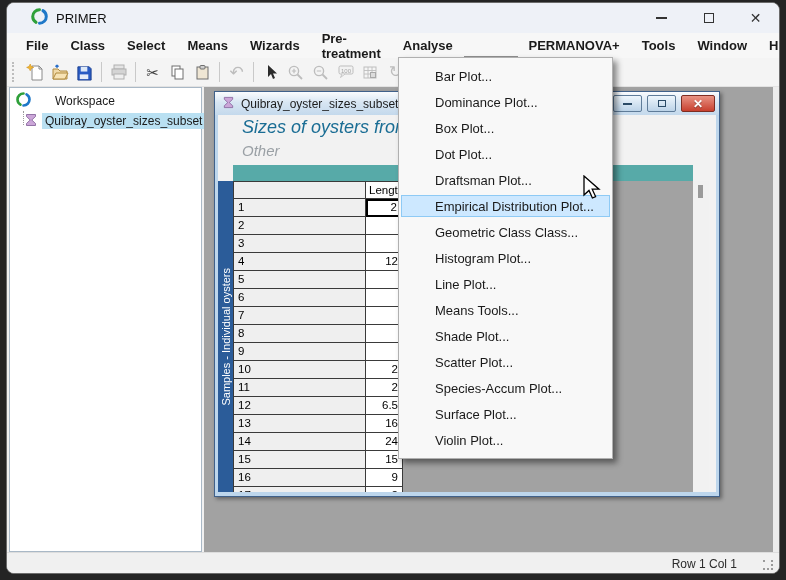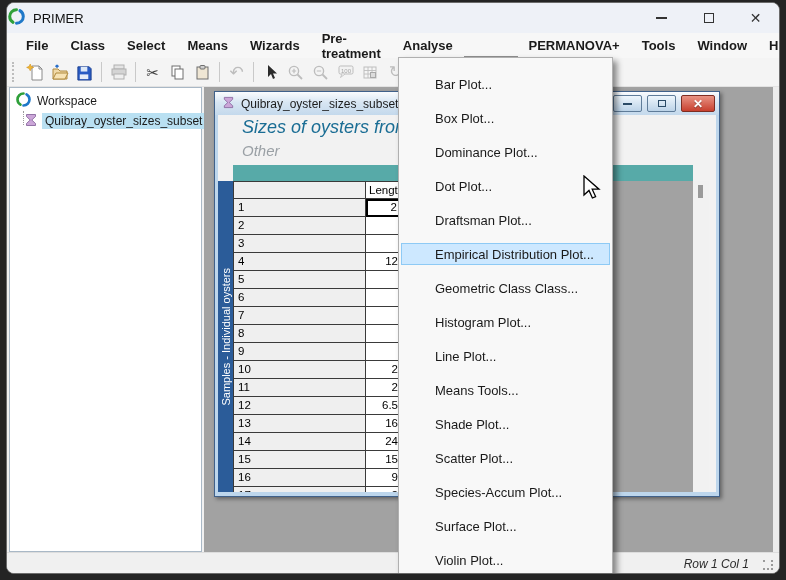--- a/index.html
+++ b/index.html
@@ -2,21 +2,21 @@
 <html><head>
 <meta charset="utf-8">
 <style>
   html,body{margin:0;padding:0;background:#202020;font-family:"Liberation Sans",sans-serif;}
   .screen{position:relative;width:786px;height:580px;background:#242424;overflow:hidden;}
   .window{position:absolute;left:6px;top:2px;width:774px;height:572px;background:#f0f0f0;
           border:1px solid #6b6b6b;border-radius:8px;overflow:hidden;box-sizing:border-box;}
 
   
   .titlebar{position:absolute;left:0;top:0;right:0;height:30px;background:#eef1f7;
-            display:flex;align-items:center;padding-left:1px;box-sizing:border-box;}
+            display:flex;align-items:center;padding-left:24px;box-sizing:border-box;}
   .app-title{font-size:13px;color:#111;margin-left:8px;}
   .win-controls{margin-left:auto;display:flex;height:100%;}
   .wc{width:47px;display:flex;align-items:center;justify-content:center;}
   .glyph-min{width:11px;height:1.5px;background:#333;}
   .glyph-max{width:10px;height:10px;border:1.4px solid #333;box-sizing:border-box;}
   .glyph-close{font-size:14px;color:#333;line-height:1;}
 
   
   .menubar{position:absolute;left:0;top:30px;right:0;height:25px;background:#f7f7f7;
            display:flex;align-items:center;font-size:13px;color:#1a1a1a;padding-left:8px;box-sizing:border-box;}
@@ -28,21 +28,21 @@
            border-bottom:1px solid #e2e2e2;display:flex;align-items:center;padding-left:3px;box-sizing:border-box;}
   .tgrip{width:3px;height:20px;border-left:2px dotted #bdbdbd;margin:0 5px 0 2px;}
   .tbtn{width:25px;height:24px;display:flex;align-items:center;justify-content:center;flex:0 0 auto;}
   .tsep{width:1px;height:20px;background:#c9c9c9;margin:0 4px;flex:0 0 auto;}
   .tglyph{font-size:15px;color:#444;line-height:1;}
   .tglyph.dis{color:#bdbdbd;}
 
   
   .tree-panel{position:absolute;left:2px;top:84px;width:193px;height:465px;background:#fff;
               border:1px solid #a9b8c6;box-sizing:border-box;font-size:12px;color:#1a1a1a;}
-  .tree-root{display:flex;align-items:center;gap:6px;padding:4px 0 0 6px;}
+  .tree-root{display:flex;align-items:center;gap:24px;padding:4px 0 0 6px;}
   .tree-child{display:flex;align-items:center;margin-top:1px;padding-left:13px;}
   .tree-conn{width:11px;height:13px;border-left:1px dotted #9a9a9a;border-bottom:1px dotted #9a9a9a;
              margin-bottom:6px;}
   .tree-sel{background:#b9e0f2;padding:1px 3px;margin-left:4px;}
 
   
   .mdi{position:absolute;left:197px;top:84px;width:575px;height:465px;background:#a2a2a2;}
   .mdi-strip{position:absolute;right:0;top:0;width:6px;height:100%;background:#ececec;}
 
   
@@ -78,29 +78,29 @@
   .cell.num{width:133px;background:#efefef;padding-left:4px;border-left:1px solid #3a3a3a;}
   .cell.val{width:37px;background:#fff;text-align:right;padding-right:4px;}
   .hrow .cell{border-top:1px solid #3a3a3a;}
   .cell.hval{text-align:left;padding-left:3px;overflow:visible;white-space:nowrap;background:#fdfdfd;}
   .cell.val.selcell{border:2px solid #000;line-height:13px;}
 
   
   .dropdown{position:absolute;left:391px;top:54px;width:215px;background:#f8f8f8;
             border:1px solid #b0b0b0;box-shadow:4px 4px 6px rgba(0,0,0,.45);
             padding:3px 0;box-sizing:border-box;z-index:20;font-size:13px;color:#1a1a1a;}
-  .dd-item{height:22px;line-height:21px;padding-left:33px;margin:12px 2px;border:1px solid transparent;box-sizing:border-box;}
+  .dd-item{height:22px;line-height:21px;padding-left:33px;margin:4px 2px;border:1px solid transparent;box-sizing:border-box;}
   .dd-item.hl{background:#cde8ff;border-color:#8ecaf5;}
 
   .cursor{position:absolute;left:574px;top:172px;z-index:30;}
 
   
   .statusbar{position:absolute;left:0;right:0;top:549px;height:23px;background:#f0f0f0;
              border-top:1px solid #dddddd;font-size:12px;color:#2b2b2b;}
-  .status-pos{position:absolute;right:30px;top:4px;font-style:italic;}
+  .status-pos{position:absolute;right:42px;top:4px;}
   .sgrip{position:absolute;right:5px;bottom:5px;width:11px;height:11px;}
   .sgrip::before{content:"";position:absolute;left:0;top:0;width:2px;height:2px;background:#9a9a9a;
     box-shadow:8px 8px 0 #9a9a9a,4px 8px 0 #9a9a9a,0 8px 0 #9a9a9a,8px 4px 0 #9a9a9a,8px 0 0 #9a9a9a;}
 </style>
 </head>
 <body>
 
 <div class="screen">
   <div class="window">
 
@@ -364,22 +364,22 @@
           <div class="trow">
               <div class="cell num">17</div>
               <div class="cell val">2</div>
             </div>
         </div>
       </div>
     </div>
 
     <div class="dropdown">
       <div class="dd-item">Bar Plot...</div>
+      <div class="dd-item">Dominance Plot...</div>
       <div class="dd-item">Box Plot...</div>
-      <div class="dd-item">Dominance Plot...</div>
       <div class="dd-item">Dot Plot...</div>
       <div class="dd-item">Draftsman Plot...</div>
       <div class="dd-item hl">Empirical Distribution Plot...</div>
       <div class="dd-item">Geometric Class Class...</div>
       <div class="dd-item">Histogram Plot...</div>
       <div class="dd-item">Line Plot...</div>
       <div class="dd-item">Means Tools...</div>
       <div class="dd-item">Shade Plot...</div>
       <div class="dd-item">Scatter Plot...</div>
       <div class="dd-item">Species-Accum Plot...</div>

